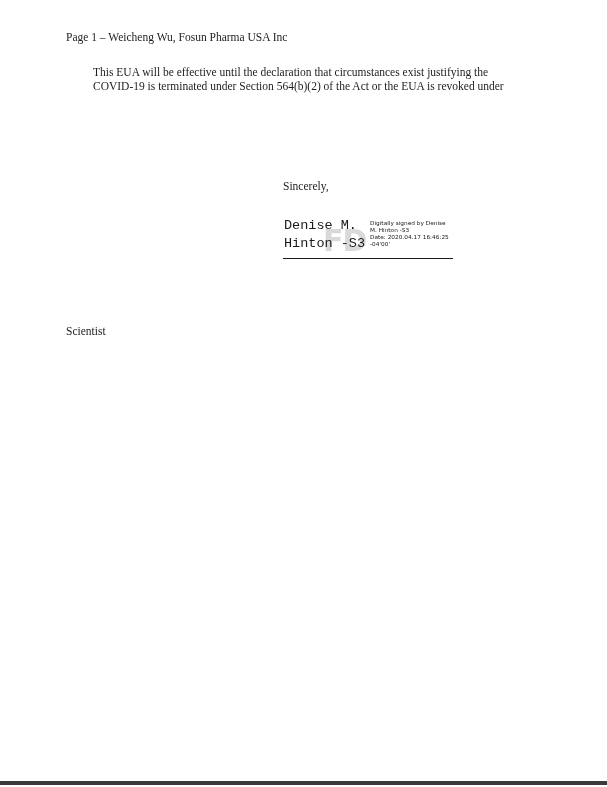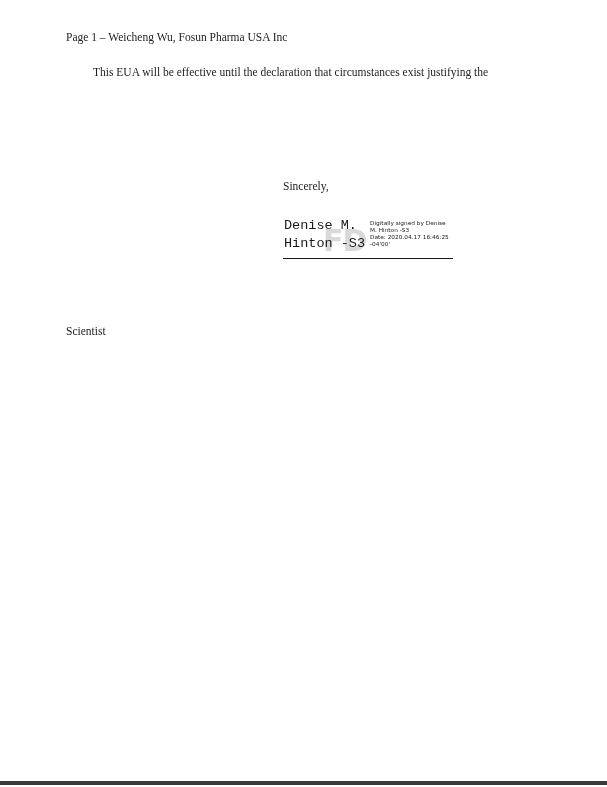--- a/index.html
+++ b/index.html
@@ -74,20 +74,21 @@
 </style>
 </head>
 <body>
 
 <div class="page">
 
   <div class="serif-text page-header">Page 1 – Weicheng Wu, Fosun Pharma USA Inc</div>
 
   <div class="body-paragraph">
     <div class="serif-text">This EUA will be effective until the declaration that circumstances exist justifying the</div>
+    <div class="serif-text">COVID-19 is terminated under Section 564(b)(2) of the Act or the EUA is revoked under</div>
   </div>
 
   <div class="serif-text closing">Sincerely,</div>
 
   <div class="signature-field">
     <div class="sig-watermark">FD</div>
     <div class="sig-name">
       <div>Denise M.</div>
       <div>Hinton -S3</div>
     </div>

